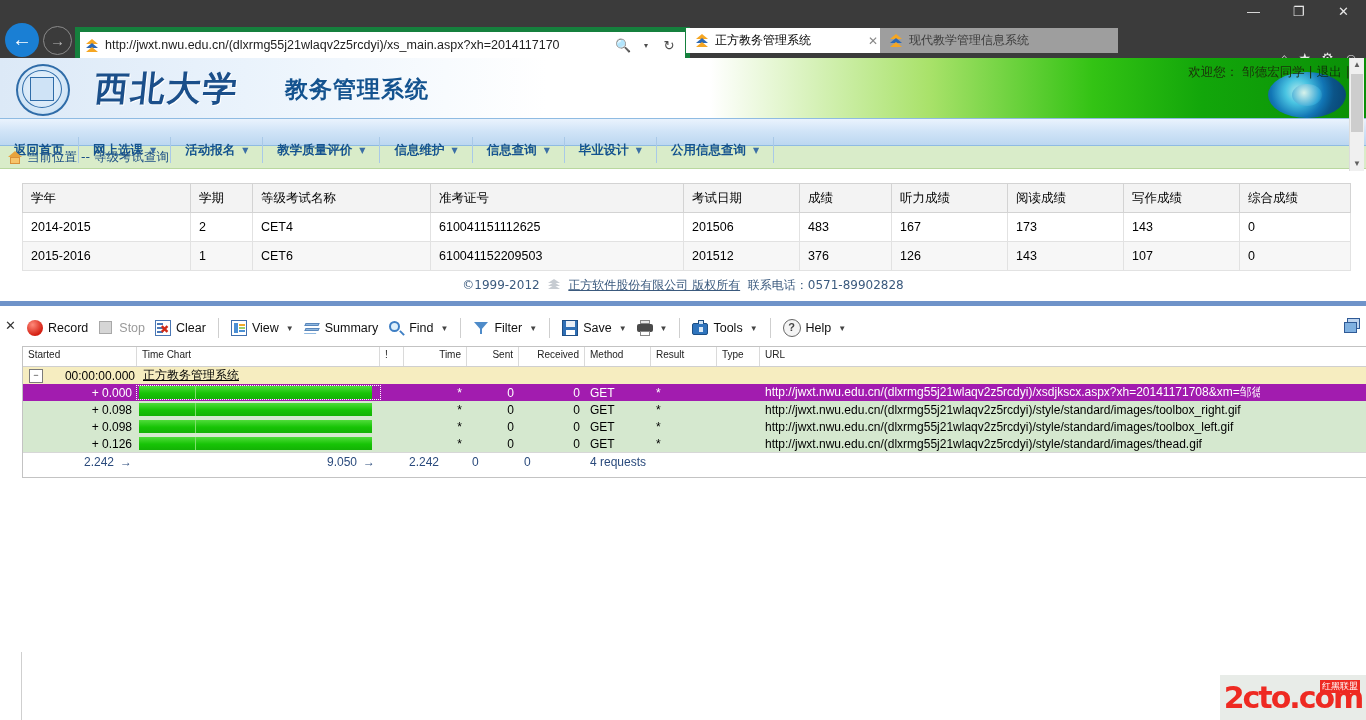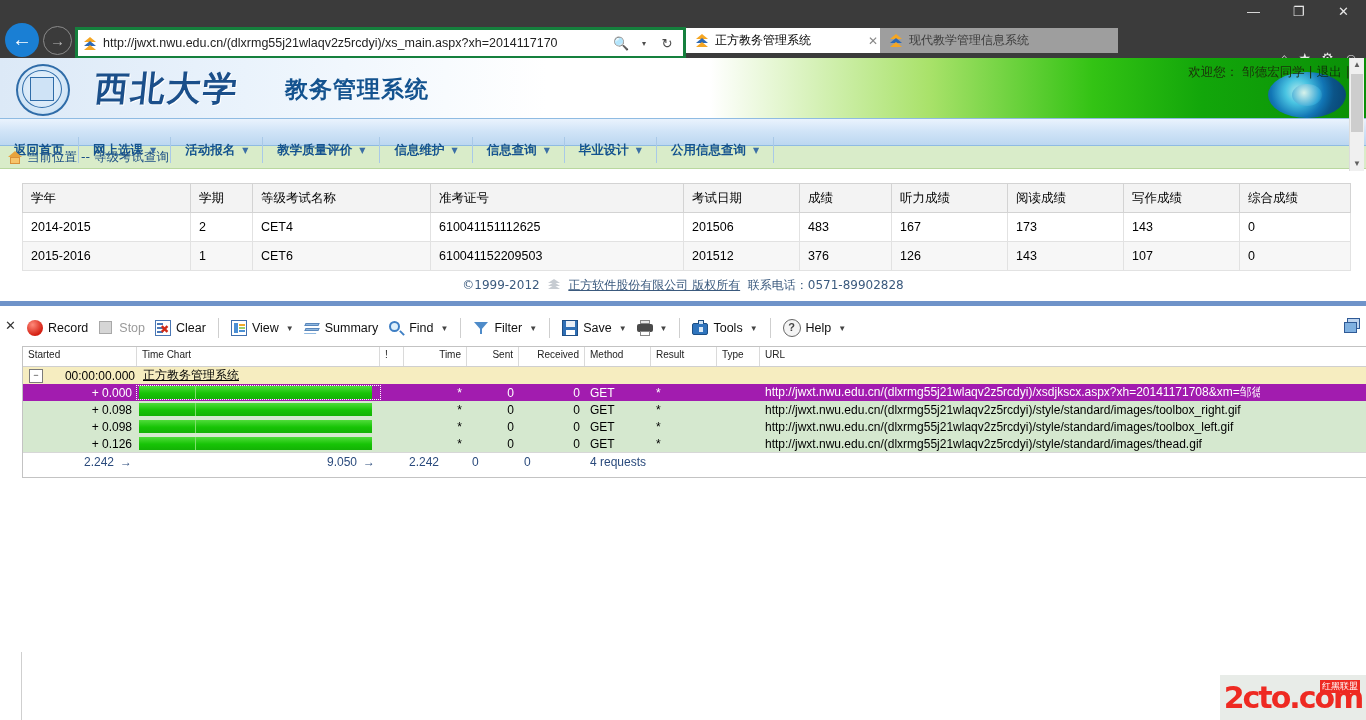--- a/index.html
+++ b/index.html
@@ -11,21 +11,21 @@
   }
   
   #ie-chrome{position:absolute;left:0;top:0;width:1366px;height:58px;background:#3b3b3b;}
   #win-btns{position:absolute;right:0;top:0;height:22px;display:flex;}
   #win-btns div{width:45px;height:22px;display:flex;align-items:center;justify-content:center;color:#e9e9e9;font-size:13px;}
   #nav-row{position:absolute;left:0;top:22px;width:1366px;height:36px;}
   #back-btn{position:absolute;left:5px;top:1px;width:34px;height:34px;border-radius:50%;background:#1a7fd4;display:flex;align-items:center;justify-content:center;}
   #back-btn span{color:#fff;font-size:20px;line-height:1;margin-top:-2px;}
   #fwd-btn{position:absolute;left:43px;top:4px;width:27px;height:27px;border-radius:50%;border:1px solid #8a8a8a;display:flex;align-items:center;justify-content:center;background:#3b3b3b;}
   #fwd-btn span{color:#b6b6b6;font-size:15px;line-height:1;margin-top:-1px;}
-  #addr-bar{position:absolute;left:75px;top:5px;width:605px;height:26px;background:#fff;border:3px solid #15803d;display:flex;align-items:center;}
+  #addr-bar{position:absolute;left:75px;top:5px;width:605px;height:26px;background:#fff;border:5px solid #15803d;display:flex;align-items:center;}
   .favicon{width:15px;height:15px;position:relative;flex:none;margin:0 5px;}
   .favicon i{position:absolute;display:block;}
   .favicon .f1{left:1px;top:1px;width:0;height:0;border-left:6px solid transparent;border-right:6px solid transparent;border-bottom:5px solid #f5a623;}
   .favicon .f2{left:1px;top:5px;width:0;height:0;border-left:6px solid transparent;border-right:6px solid transparent;border-bottom:5px solid #2e69b5;}
   .favicon .f3{left:1px;top:9px;width:0;height:0;border-left:6px solid transparent;border-right:6px solid transparent;border-bottom:5px solid #f5a623;}
   #addr-url{flex:1;font-size:12.5px;color:#222;white-space:nowrap;overflow:hidden;}
   #addr-icons{display:flex;align-items:center;gap:3px;padding-right:6px;color:#555;}
   #addr-icons .ic{width:20px;text-align:center;font-size:13px;color:#4d4d4d;}
   
   .tab{position:absolute;top:6px;height:25px;display:flex;align-items:center;padding:0 4px;font-size:12px;}

